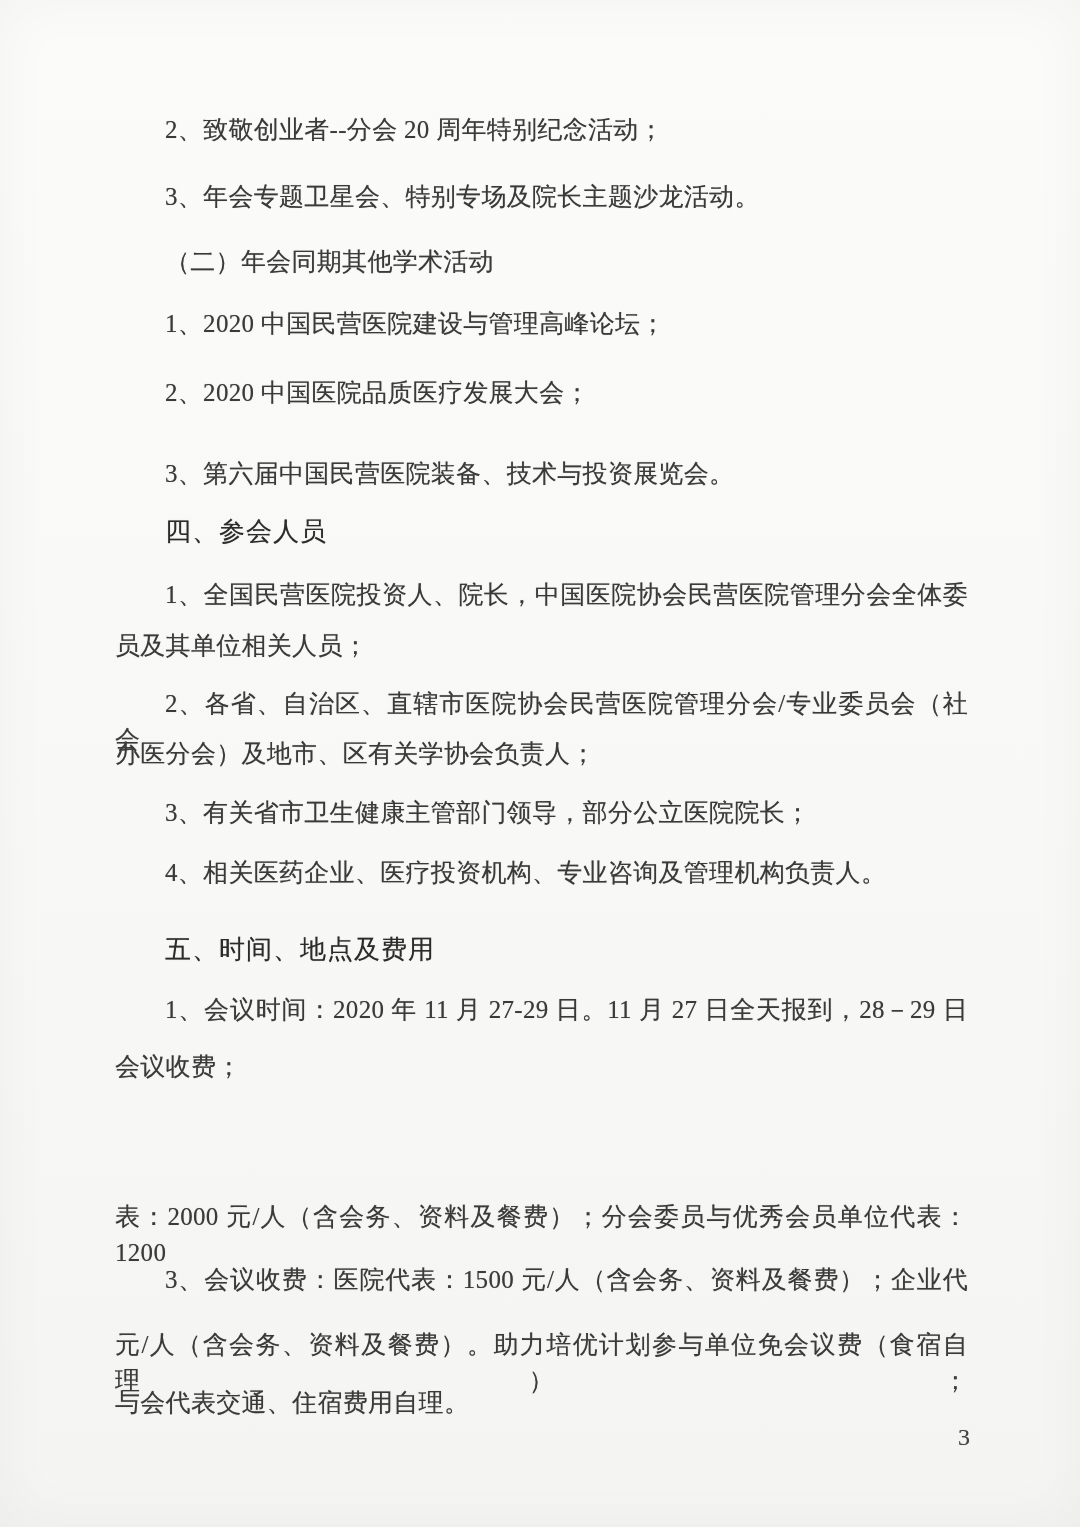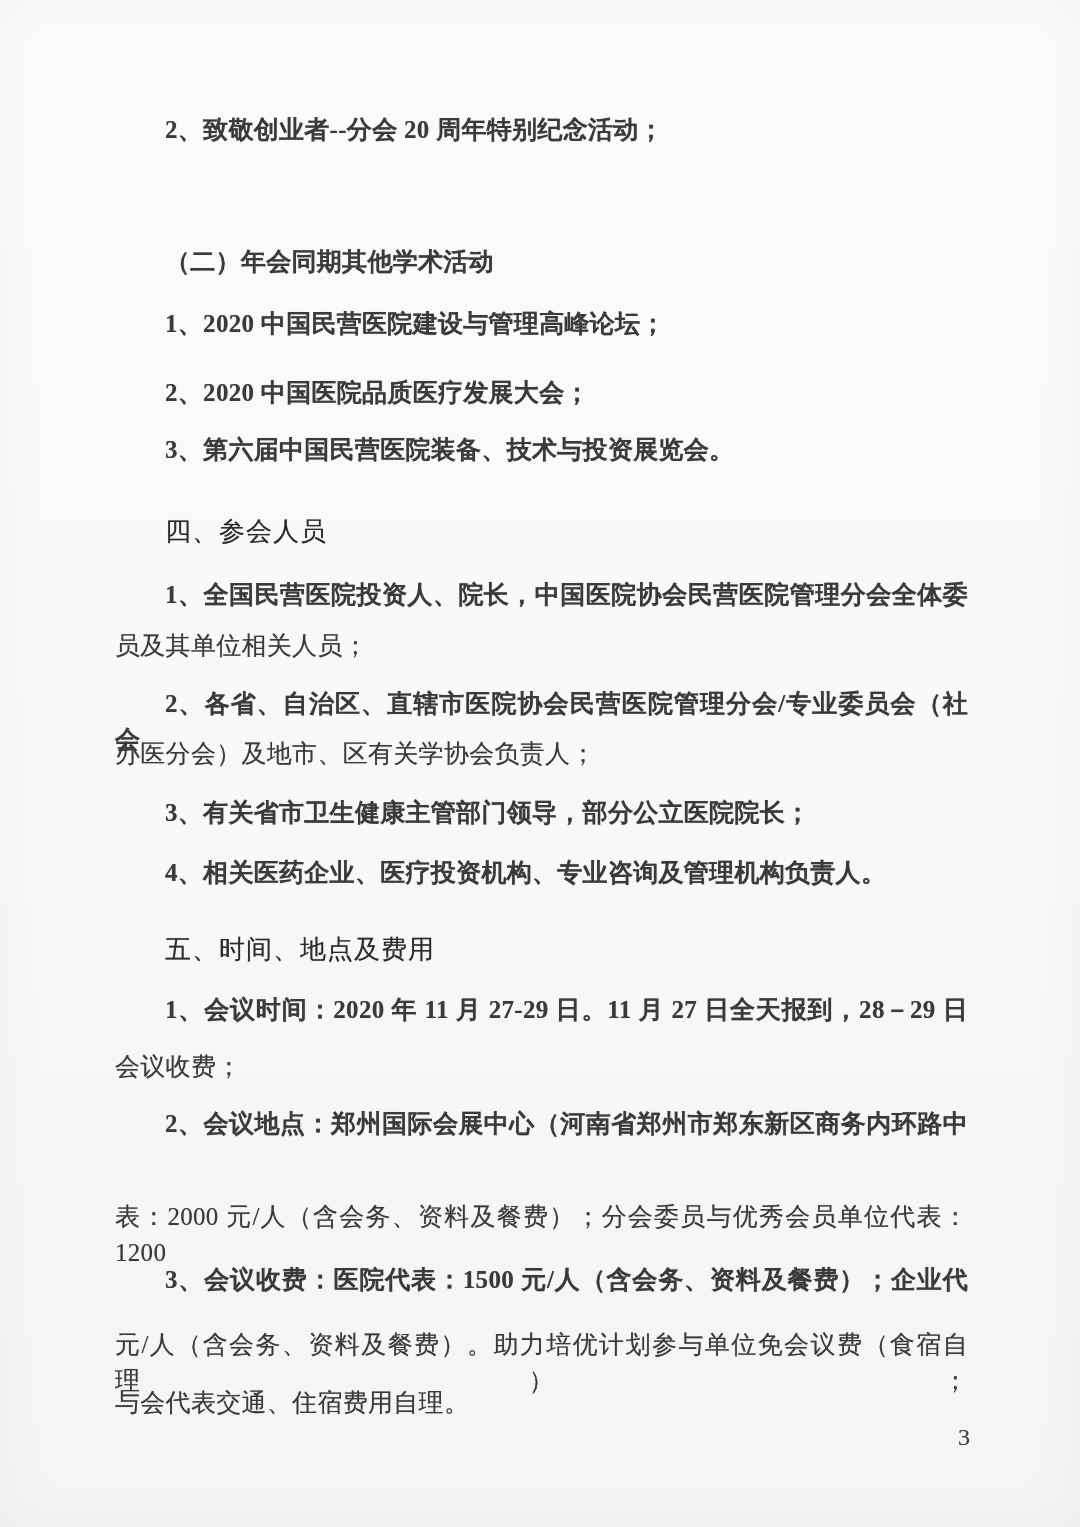--- a/index.html
+++ b/index.html
@@ -20,52 +20,52 @@
     position:absolute;
     left:115px;
     width:853px;
     margin:0;
     font-size:25px;
     line-height:36px;
     letter-spacing:0.3px;
     text-shadow:0 0 0.7px rgba(70,70,70,0.55);
     white-space:pre-wrap;
   }
-  .ind{text-indent:50px;font-weight:bold;}
+  .ind{text-indent:50px;}
   .j{text-align:justify;text-align-last:justify;}
   .b{font-weight:normal;color:#2b2b2b;font-size:26px;letter-spacing:1px;}
   .pagenum{
     position:absolute;
     top:1424px;left:942px;
     width:44px;
     margin:0;
     text-align:center;
     font-size:24px;
     color:#444;
     text-shadow:0 0 0.7px rgba(70,70,70,0.5);
   }
 </style>
 </head>
 <body>
 
 <div class="page">
   <p class="ln ind" style="top:112px">2、致敬创业者--分会 20 周年特别纪念活动；</p>
+  <p class="ln ind" style="top:179px">3、年会专题卫星会、特别专场及院长主题沙龙活动。</p>
   <p class="ln ind" style="top:244px">（二）年会同期其他学术活动</p>
   <p class="ln ind" style="top:306px">1、2020 中国民营医院建设与管理高峰论坛；</p>
   <p class="ln ind" style="top:375px">2、2020 中国医院品质医疗发展大会；</p>
-  <p class="ln ind" style="top:432px">3、第六届中国民营医院装备、技术与投资展览会。</p>
+  <p class="ln ind" style="top:456px">3、第六届中国民营医院装备、技术与投资展览会。</p>
   <p class="ln ind b" style="top:514px">四、参会人员</p>
   <p class="ln ind j" style="top:577px">1、全国民营医院投资人、院长，中国医院协会民营医院管理分会全体委</p>
   <p class="ln" style="top:628px">员及其单位相关人员；</p>
   <p class="ln ind j" style="top:686px">2、各省、自治区、直辖市医院协会民营医院管理分会/专业委员会（社会</p>
   <p class="ln" style="top:736px">办医分会）及地市、区有关学协会负责人；</p>
   <p class="ln ind" style="top:795px">3、有关省市卫生健康主管部门领导，部分公立医院院长；</p>
   <p class="ln ind" style="top:855px">4、相关医药企业、医疗投资机构、专业咨询及管理机构负责人。</p>
   <p class="ln ind b" style="top:932px">五、时间、地点及费用</p>
   <p class="ln ind j" style="top:992px">1、会议时间：2020 年 11 月 27-29 日。11 月 27 日全天报到，28－29 日</p>
   <p class="ln" style="top:1049px">会议收费；</p>
-  <p class="ln ind j" style="top:1106px">2、会议地点：郑州国际会展中心（河南省郑州市郑东新区商务内环路中</p>
   <p class="ln ind j" style="top:1262px">3、会议收费：医院代表：1500 元/人（含会务、资料及餐费）；企业代</p>
   <p class="ln j" style="top:1199px">表：2000 元/人（含会务、资料及餐费）；分会委员与优秀会员单位代表：1200</p>
   <p class="ln" style="top:1385px">与会代表交通、住宿费用自理。</p>
   <p class="ln j" style="top:1327px">元/人（含会务、资料及餐费）。助力培优计划参与单位免会议费（食宿自理）；</p>
   <p class="pagenum">3</p>
 </div>
 
 </body></html>

